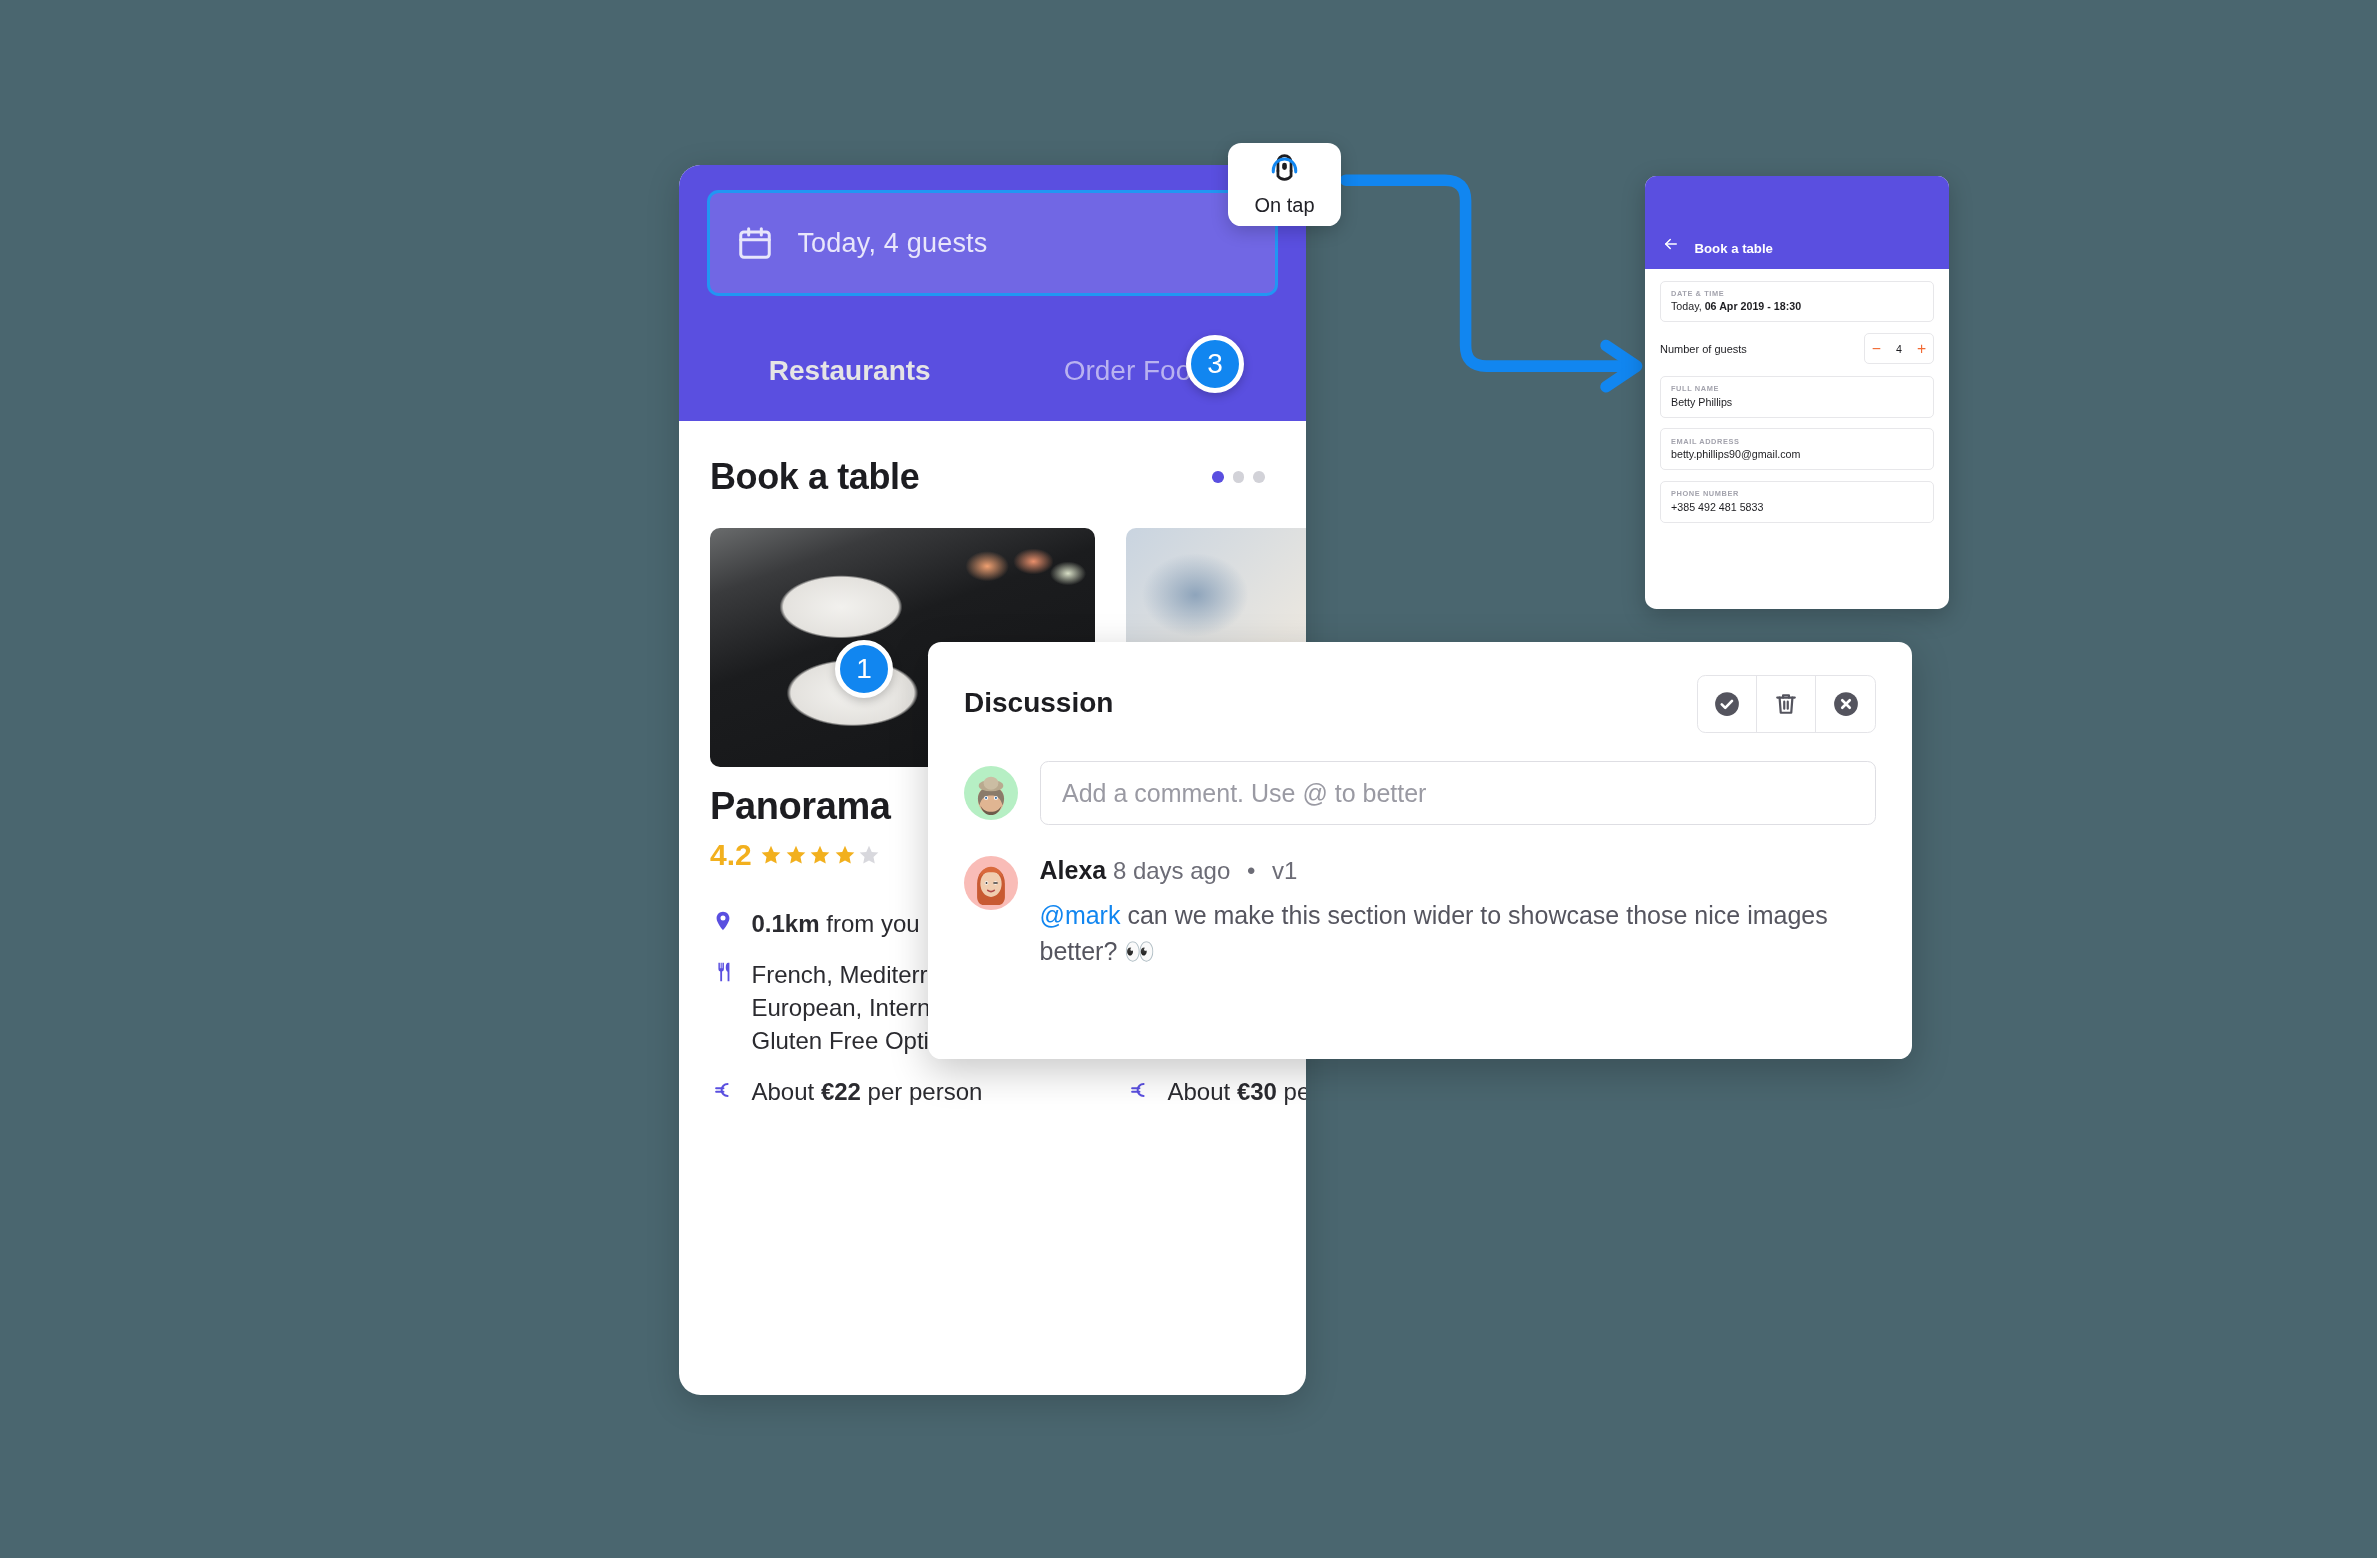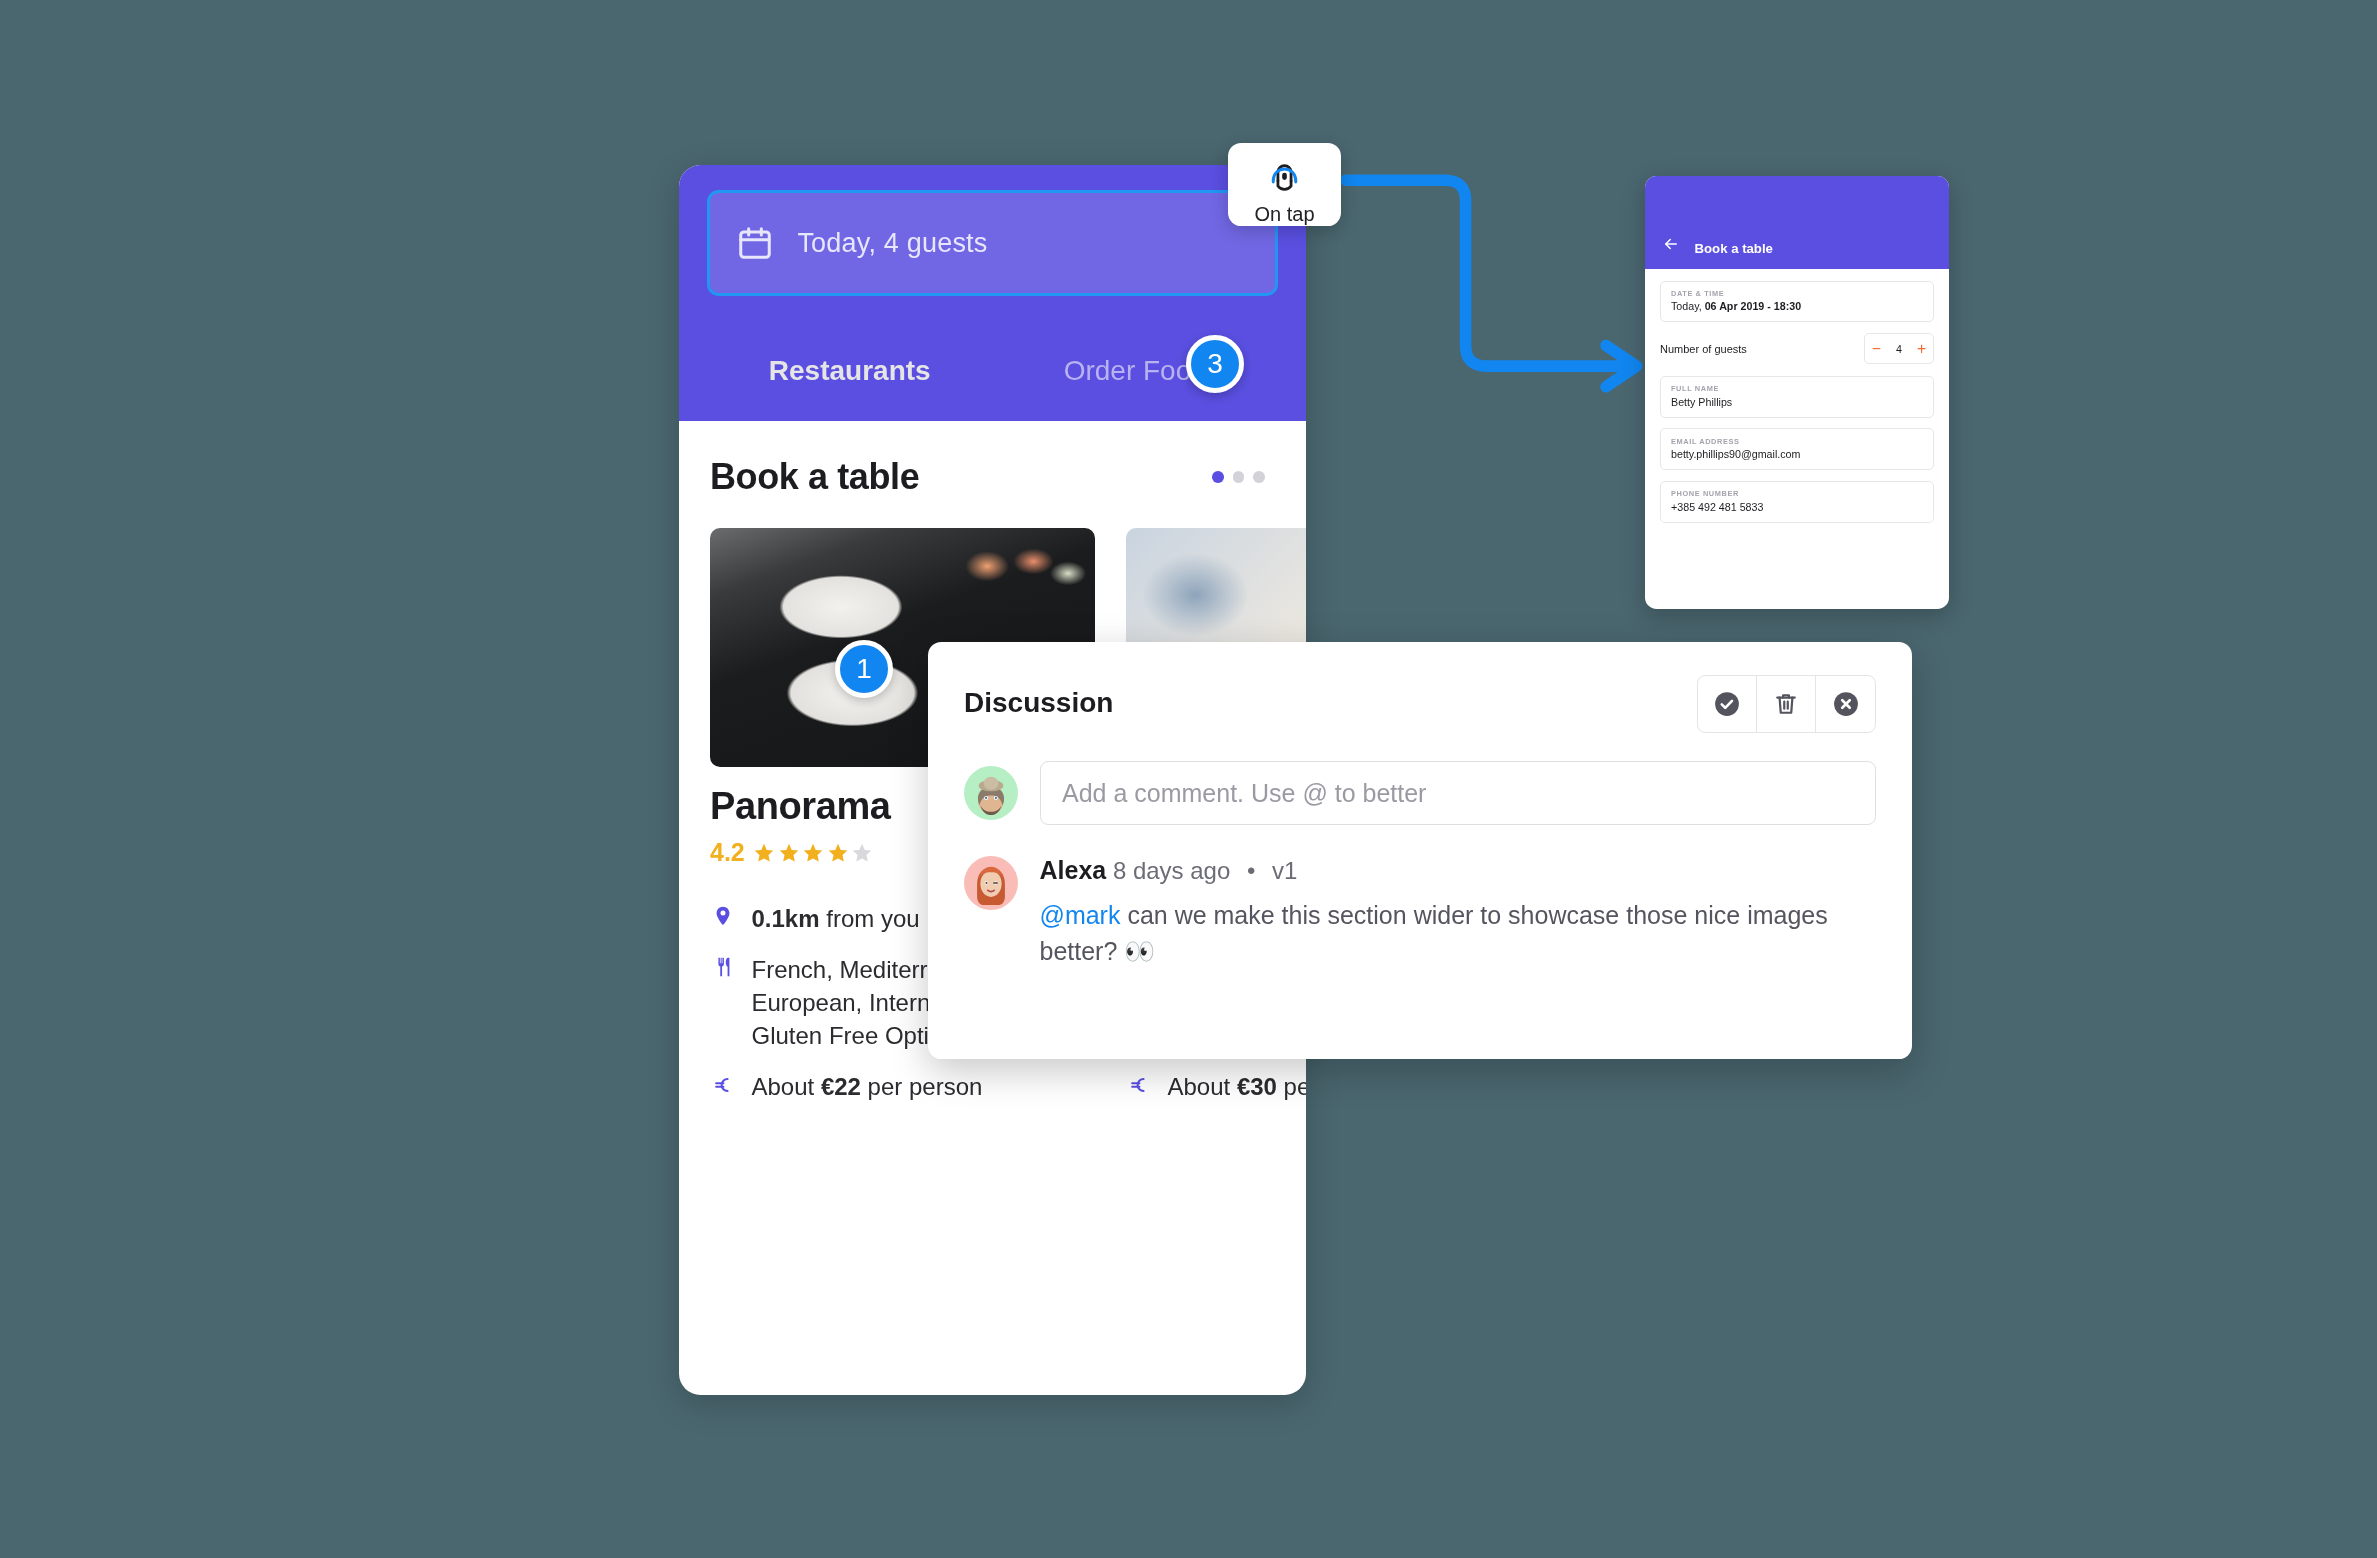--- a/index.html
+++ b/index.html
@@ -54,21 +54,21 @@
   .dots { display: flex; gap: 9px; margin-right: 10px; }
   .dot { width: 11.6px; height: 11.6px; border-radius: 50%; background: #d2d2d8; }
   .dot.on { background: #5a4fe0; }
 
   .cards { display: flex; gap: 31px; margin-top: 30px; }
   .card { width: 385px; flex: 0 0 auto; }
   .card.second { width: 385px; }
   .card-img { height: 239px; border-radius: 10px; overflow: hidden; position: relative; }
   .card-name { font-size: 38px; font-weight: bold; color: #1d1d21; margin-top: 18px; letter-spacing: -0.4px; white-space: nowrap; }
   .rating { display: flex; align-items: center; gap: 8.3px; margin-top: 10px; }
-  .rating .val { color: #f2b01e; font-size: 25px; font-weight: bold; }
+  .rating .val { color: #f2b01e; font-size: 30px; font-weight: bold; }
   .stars { display: flex; gap: 2.5px; }
   .star { width: 22px; height: 22px; }
   .meta { margin-top: 35px; display: flex; flex-direction: column; gap: 18px; }
   .meta-row { display: flex; gap: 16.5px; align-items: flex-start; }
   .meta-ico { width: 25px; flex: 0 0 25px; color: #5a4fe0; display: flex; justify-content: center; padding-top: 3.3px; }
   .meta-txt { font-size: 24px; color: #2b2b30; line-height: 1.38; }
   .meta-txt b { font-weight: bold; }
 
   
   .photo-food {
@@ -91,21 +91,21 @@
       radial-gradient(ellipse 58px 91px at 78% 55%, #efeae2 0%, rgba(239,234,226,0) 75%),
       linear-gradient(135deg, #c9d4e0 0%, #e9e6e0 42%, #f4f1ec 70%, #ded8ce 100%);
   }
 
   
   .ontap {
     position: absolute; left: 1228px; top: 143px;
     width: 113px; height: 83px;
     background: #ffffff; border-radius: 13.2px;
     box-shadow: 0 5px 18px rgba(0,0,0,.2);
-    display: flex; flex-direction: column; align-items: center; justify-content: flex-end;
+    display: flex; flex-direction: column; align-items: center; justify-content: center;
     gap: 3.3px;
     z-index: 6;
   }
   .ontap-label { font-size: 20px; color: #222228; }
 
   
   .connector { position: absolute; left: 1321px; top: 157px; z-index: 3; }
 
   
   .pin {

